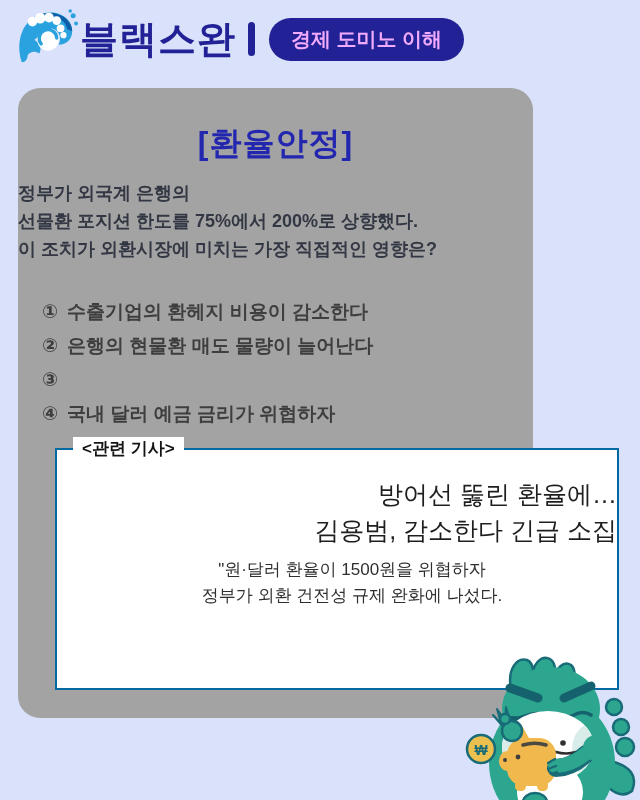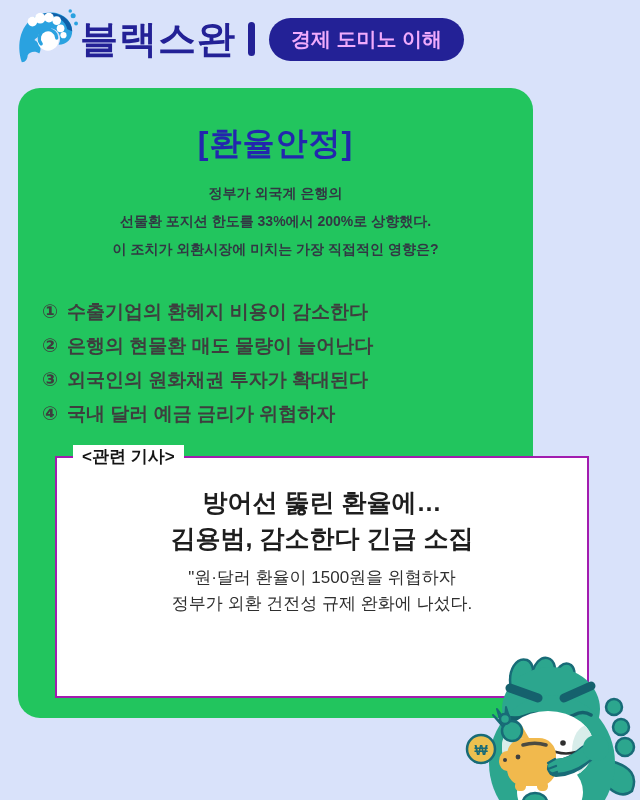--- a/index.html
+++ b/index.html
@@ -14,48 +14,48 @@
   .wave-icon{width:62px;height:62px;margin-right:2px;}
   .brand{font-size:38px;font-weight:900;color:#232196;letter-spacing:1px;line-height:62px;}
   .brand-sep{width:7px;height:34px;background:#232196;border-radius:4px;margin:0 14px 0 12px;}
   .badge{
     background:#232196;color:#f0abfc;font-size:20px;font-weight:700;
     padding:8px 22px;border-radius:24px;white-space:nowrap;
   }
   
   .card{
     position:absolute;left:18px;top:88px;width:515px;height:630px;
-    background:#22c55e;border-radius:22px;
+    background:#a3a3a3;border-radius:22px;
   }
   .quiz-title{
     margin-top:34px;text-align:center;
     font-size:32px;font-weight:900;color:#2326AE;letter-spacing:1px;
   }
   .question{
-    margin-top:13px;text-align:center;
-    font-size:14px;font-weight:700;color:#323743;line-height:28px;
+    margin-top:13px;text-align:left;
+    font-size:18px;font-weight:700;color:#323743;line-height:28px;
   }
   .options{margin:32px 0 0 24px;}
   .option{
     display:flex;align-items:baseline;gap:9px;
     font-size:19px;font-weight:600;color:#3E3E3E;line-height:34px;
   }
   .option .num{font-weight:600;}
   
   .article-box{
-    position:absolute;left:37px;top:368px;width:530px;height:238px;
-    border:2px solid #a21caf;background:#ffffff;
+    position:absolute;left:37px;top:360px;width:530px;height:238px;
+    border:2px solid #0369a1;background:#ffffff;padding-left:30px;
   }
   .article-label{
     position:absolute;top:-13px;left:16px;background:#ffffff;
     padding:0 9px;font-size:17px;font-weight:800;color:#141414;
   }
   .headline{
-    margin-top:26px;text-align:center;
-    font-size:25px;font-weight:700;color:#1E1E1E;line-height:36px;
+    margin-top:26px;text-align:right;
+    font-size:25px;font-weight:400;color:#1E1E1E;line-height:36px;
   }
   .article-body{
     margin-top:9px;text-align:center;
     font-size:17px;font-weight:400;color:#2E2E2E;line-height:26px;
   }
   
   .mascot{position:absolute;left:455px;top:645px;width:185px;height:155px;z-index:5;}
 </style>
 </head>
 <body>
@@ -84,36 +84,35 @@
       <span class="badge">경제 도미노 이해</span>
     </div>
   </div>
 
   <div class="card">
 
     <div class="quiz-title">[환율안정]</div>
 
     <div class="question">
       <div>정부가 외국계 은행의</div>
-      <div>선물환 포지션 한도를 33%에서 200%로 상향했다.</div>
+      <div>선물환 포지션 한도를 75%에서 200%로 상향했다.</div>
       <div>이 조치가 외환시장에 미치는 가장 직접적인 영향은?</div>
     </div>
 
     <div class="options">
       <div class="option">
         <span class="num">①</span>
         <span>수출기업의 환헤지 비용이 감소한다</span>
       </div>
       <div class="option">
         <span class="num">②</span>
         <span>은행의 현물환 매도 물량이 늘어난다</span>
       </div>
       <div class="option">
         <span class="num">③</span>
-        <span>외국인의 원화채권 투자가 확대된다</span>
       </div>
       <div class="option">
         <span class="num">④</span>
         <span>국내 달러 예금 금리가 위협하자</span>
       </div>
     </div>
 
     <div class="article-box">
       <span class="article-label">&lt;관련 기사&gt;</span>
       <div class="headline">

